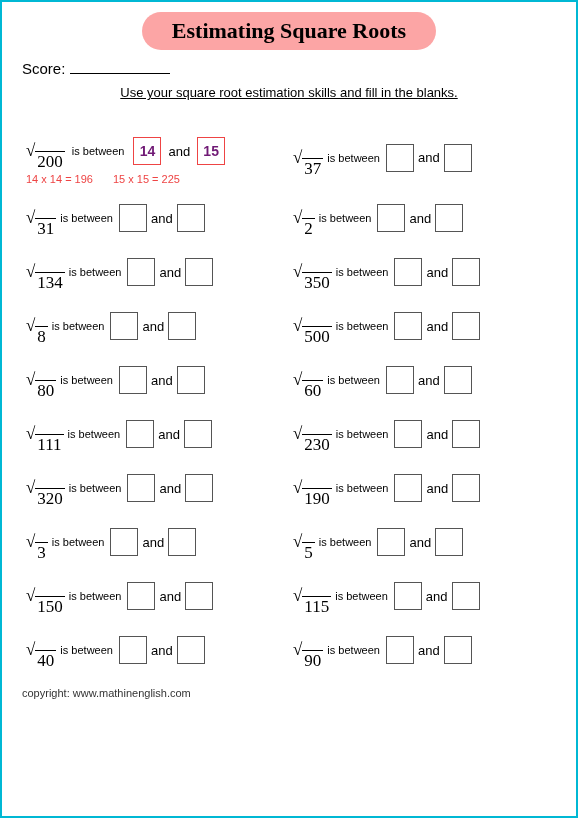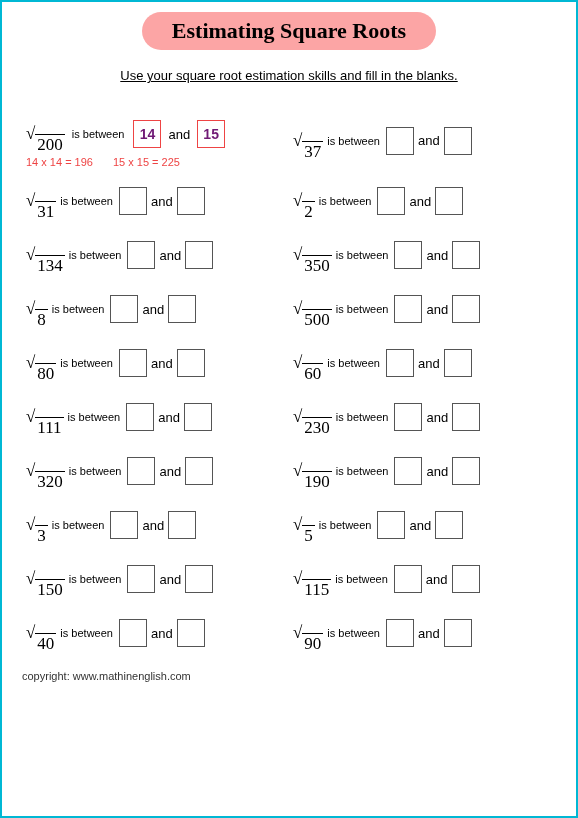--- a/index.html
+++ b/index.html
@@ -117,20 +117,24 @@
     }
   </style>
 </head>
 <body>
 
 <div class="title-container">
   <div class="title-box">Estimating Square Roots</div>
 </div>
 
 <div class="name-score-row">
+  <div>
+    <span>Score:</span>
+    <span class="score-line"></span>
+  </div>
 </div>
 
 <div class="instructions">Use your square root estimation skills and fill in the blanks.</div>
 
 <div class="problems-grid">
 
   <div class="problem-row">
     <div class="example-block">
       <div style="display:flex;align-items:center;gap:3px;">
         <span class="radical">

